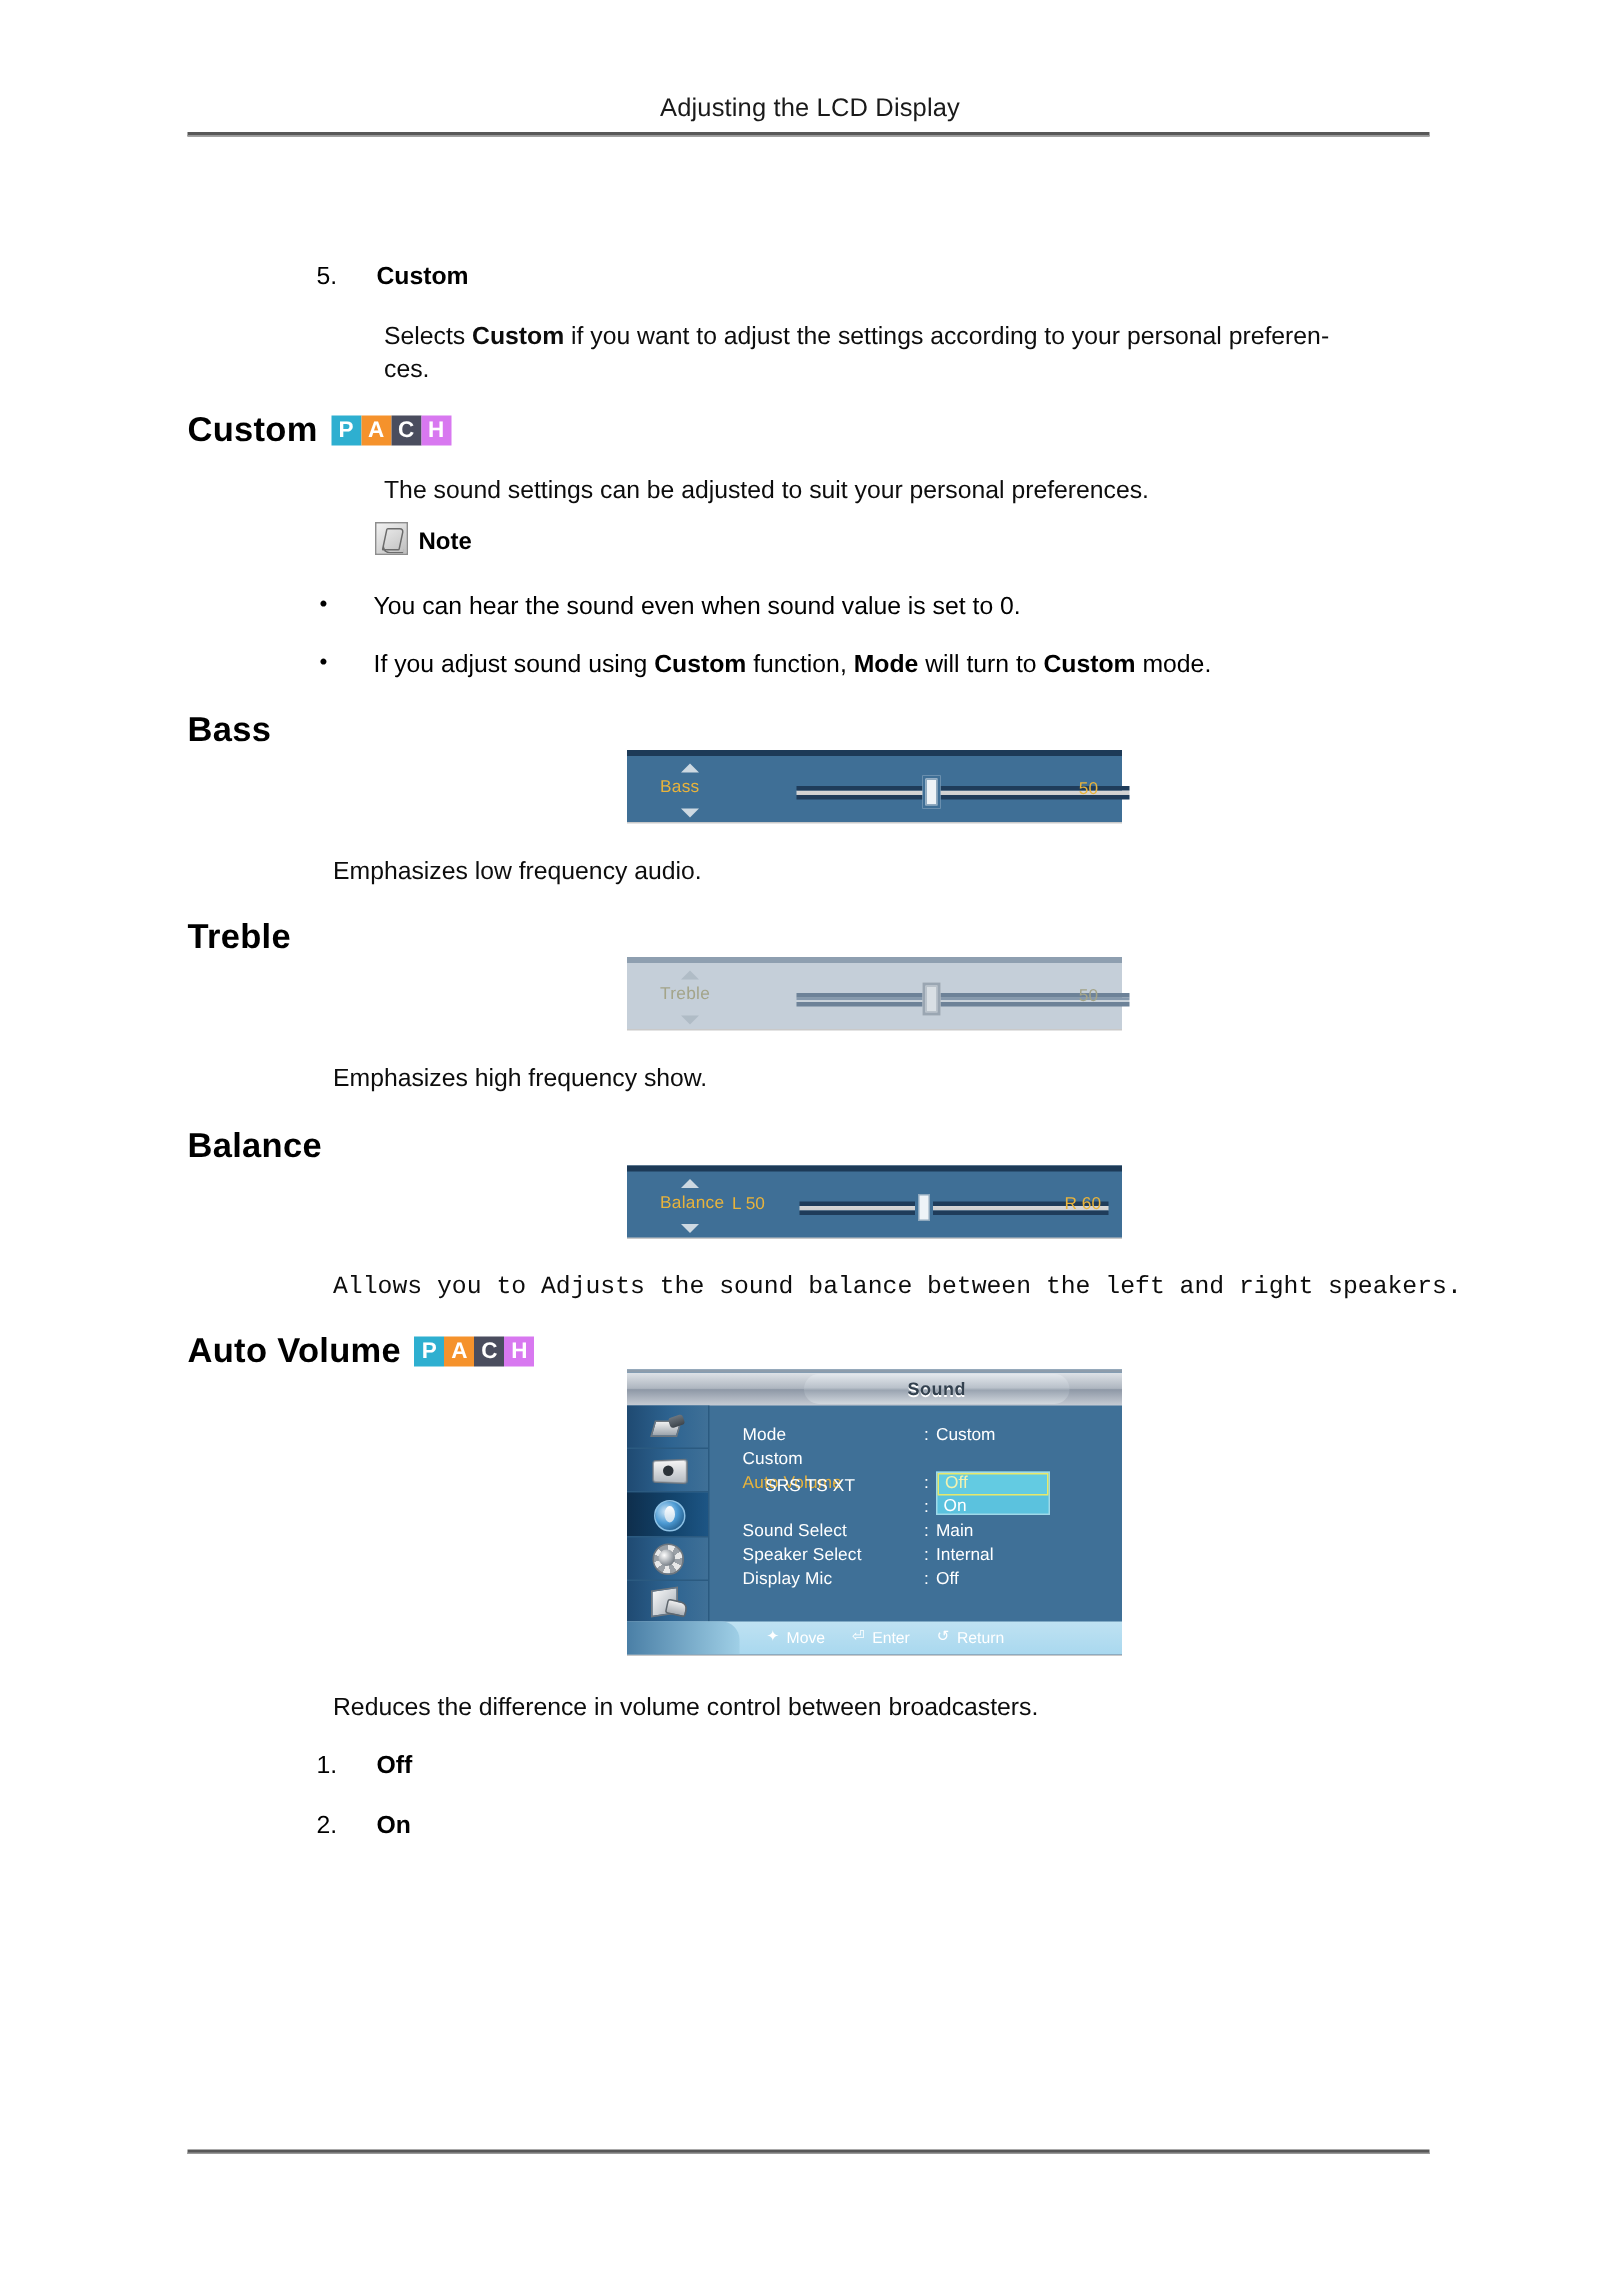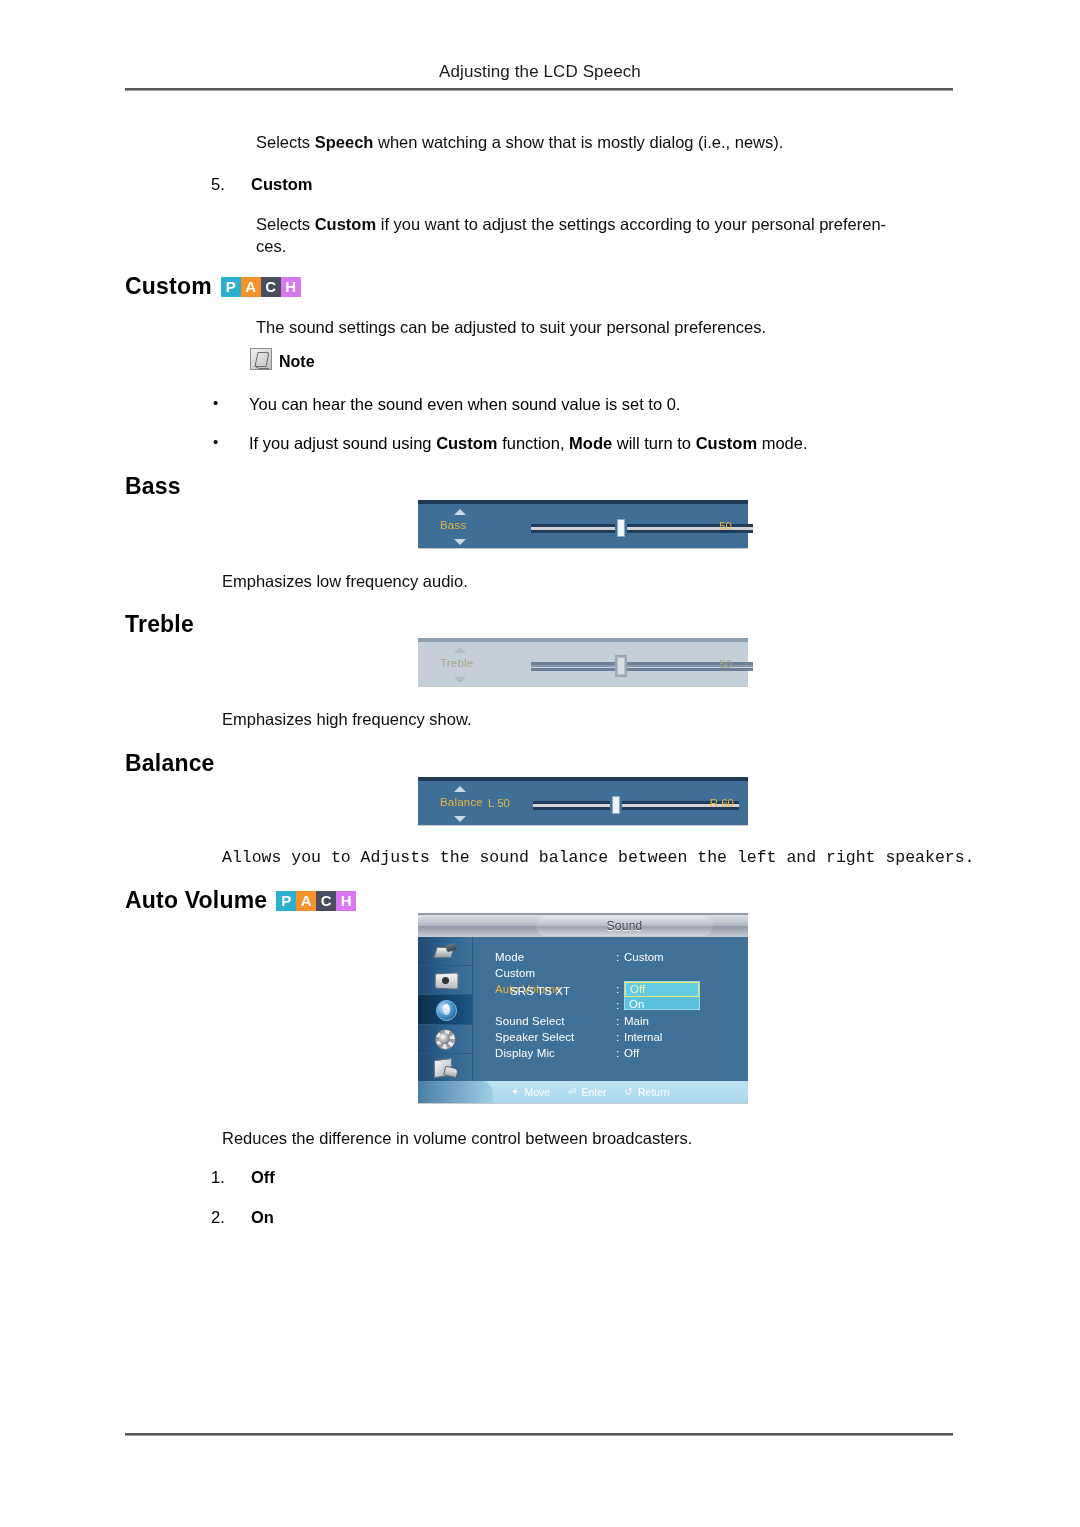--- a/index.html
+++ b/index.html
@@ -190,21 +190,21 @@
     position: absolute; left: 0; top: 0; width: 330px; height: 22px;
     background: linear-gradient(#dfe3e8 0%, #aeb6c0 48%, #8e98a6 52%, #c6ccd4 100%);
   }
   .osd-menu .title-pill {
     position: absolute; left: 118px; top: 1px; width: 177px; height: 20px;
     background: linear-gradient(#e4e8ed 0%, #b9c1ca 46%, #9aa4b1 54%, #d2d8de 100%);
     border-radius: 11px;
     display: flex; align-items: center; justify-content: center;
   }
   .osd-menu .title-pill span {
-    font-size: 12px; font-weight: normal; color: #33414f;
+    font-size: 12px; font-weight: bold; color: #33414f;
     text-shadow: 0 1px 0 #ffffff;
     letter-spacing: .3px;
   }
 
   .osd-menu .sidebar {
     position: absolute; left: 0; top: 22px; width: 55px; height: 146px;
     background: linear-gradient(to right,#1f4a72 0%, #2e6491 55%, #3f7097 100%);
     border-right: 1px solid #2b5a80;
   }
   .osd-menu .sb-item {
@@ -333,26 +333,23 @@
     font-size: 10.5px; color: #ffffff;
     margin-left: 18px;
   }
   .bb-ic { font-size: 10px; color: #ffffff; line-height: 1; }
 </style>
 </head>
 <body>
 
 <div class="page">
 
-  <div class="header-title">Adjusting the LCD Speech</div>
+  <div class="header-title">Adjusting the LCD Display</div>
   <div class="header-rule"></div>
 
-  <div class="para" style="left:256px; top:131px; width:660px;">
-    <span>Selects </span><b>Speech</b><span> when watching a show that is mostly dialog (i.e., news).</span>
-  </div>
 
   <div class="numitem" style="left:211px; top:173px; width:300px;">
     <span class="num">5.</span>
     <span class="txt">Custom</span>
   </div>
 
   <div class="para" style="left:256px; top:213px; width:670px;">
     <span>Selects </span><b>Custom</b><span> if you want to adjust the settings according to your personal preferen-</span><br><span>ces.</span>
   </div>
 

